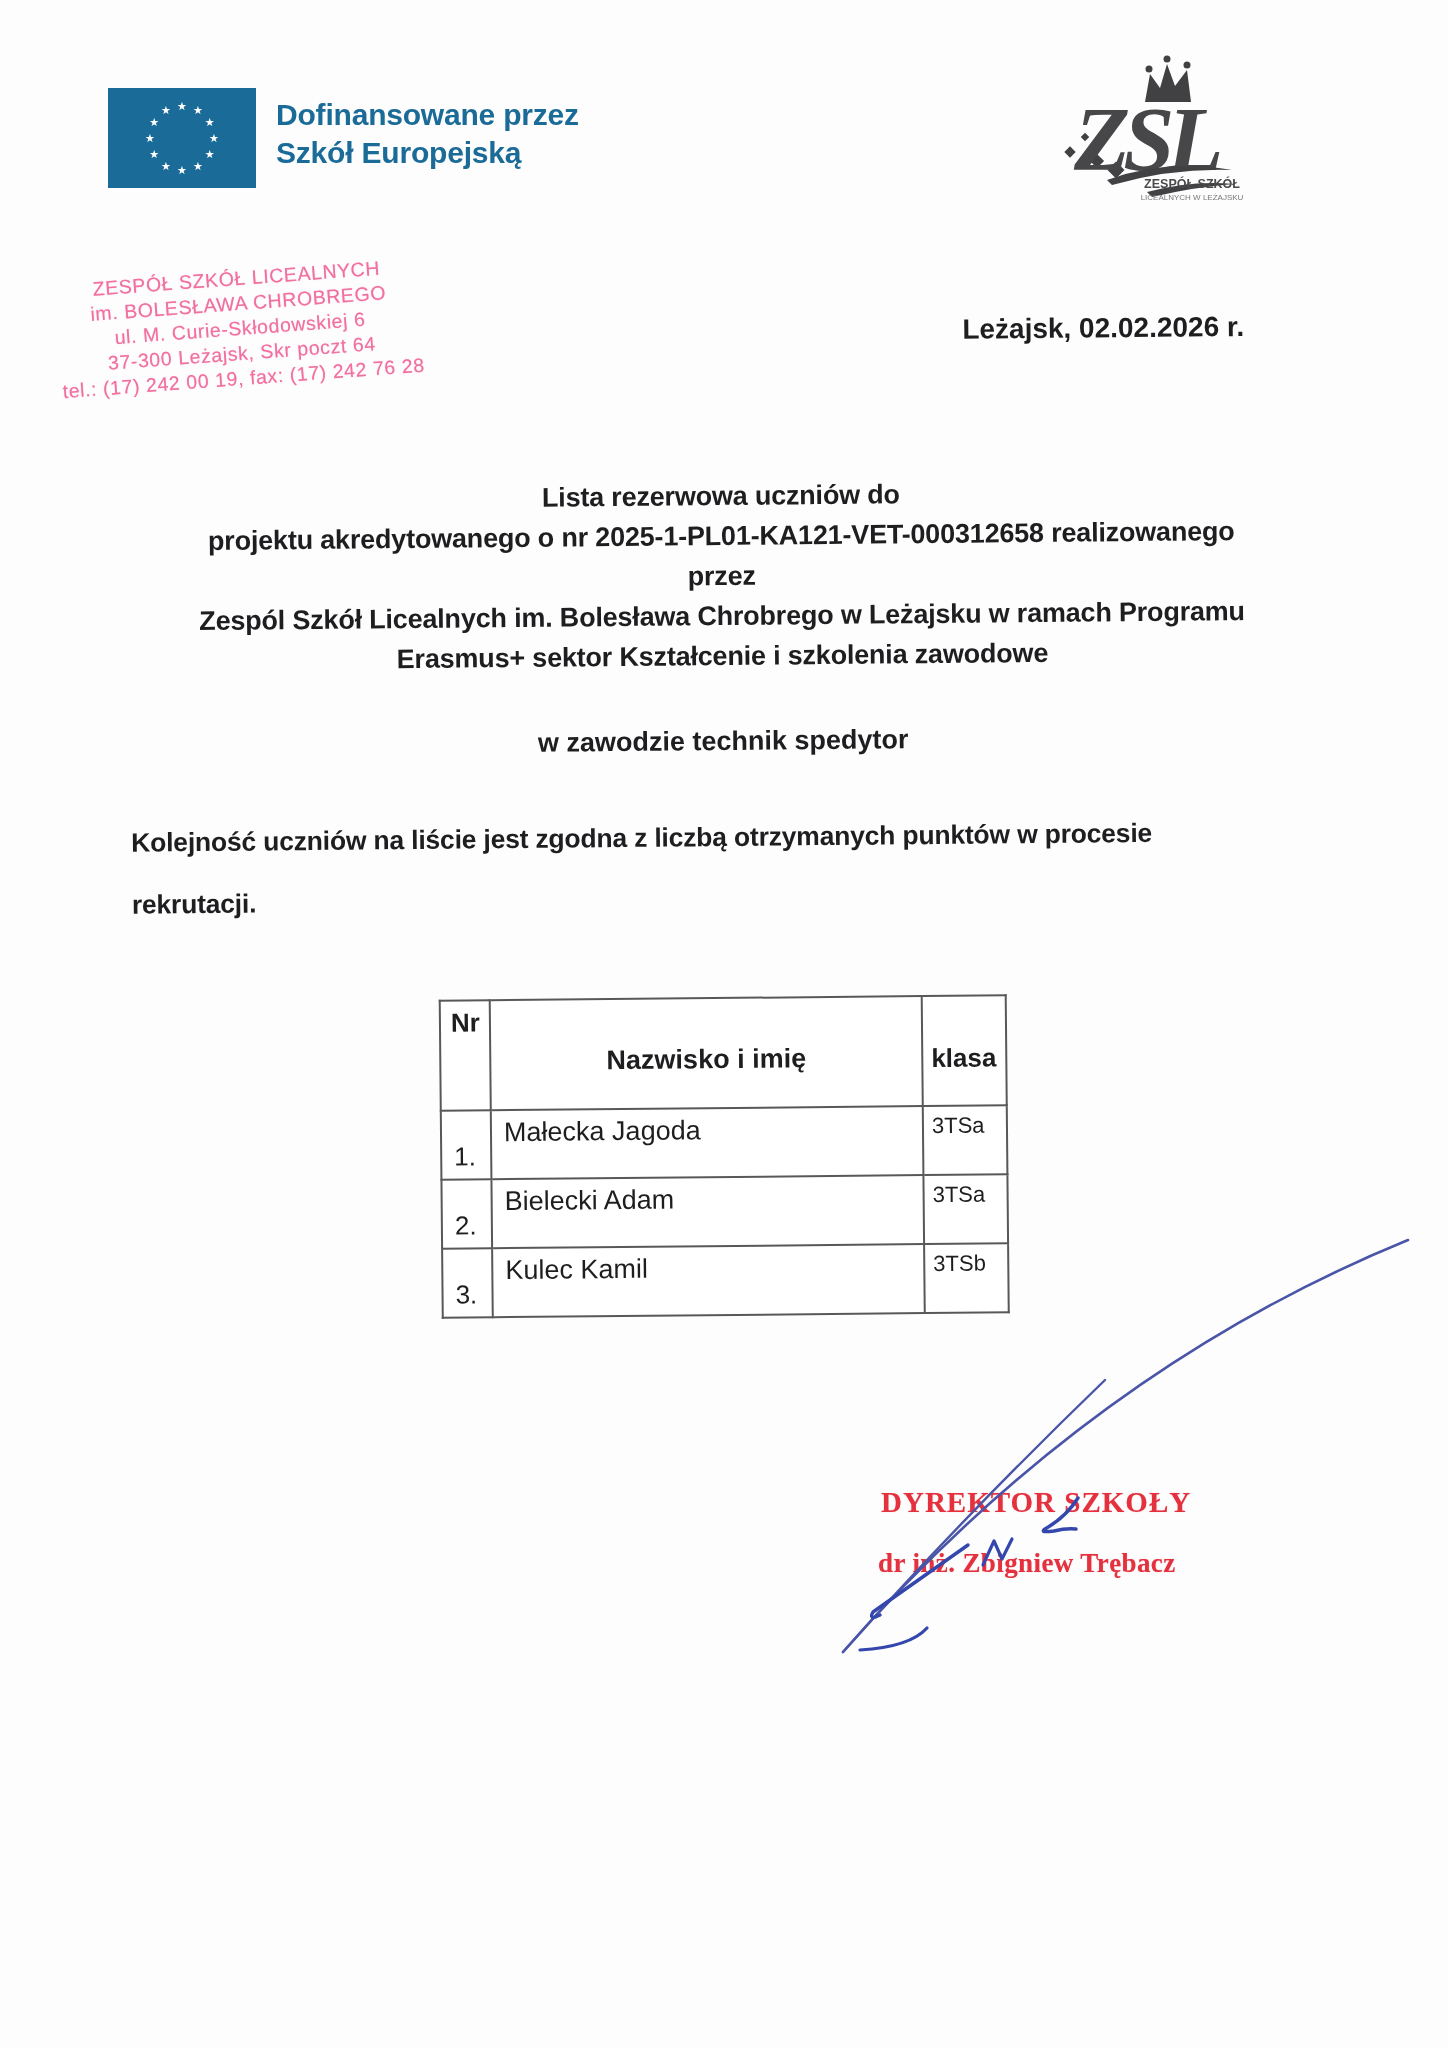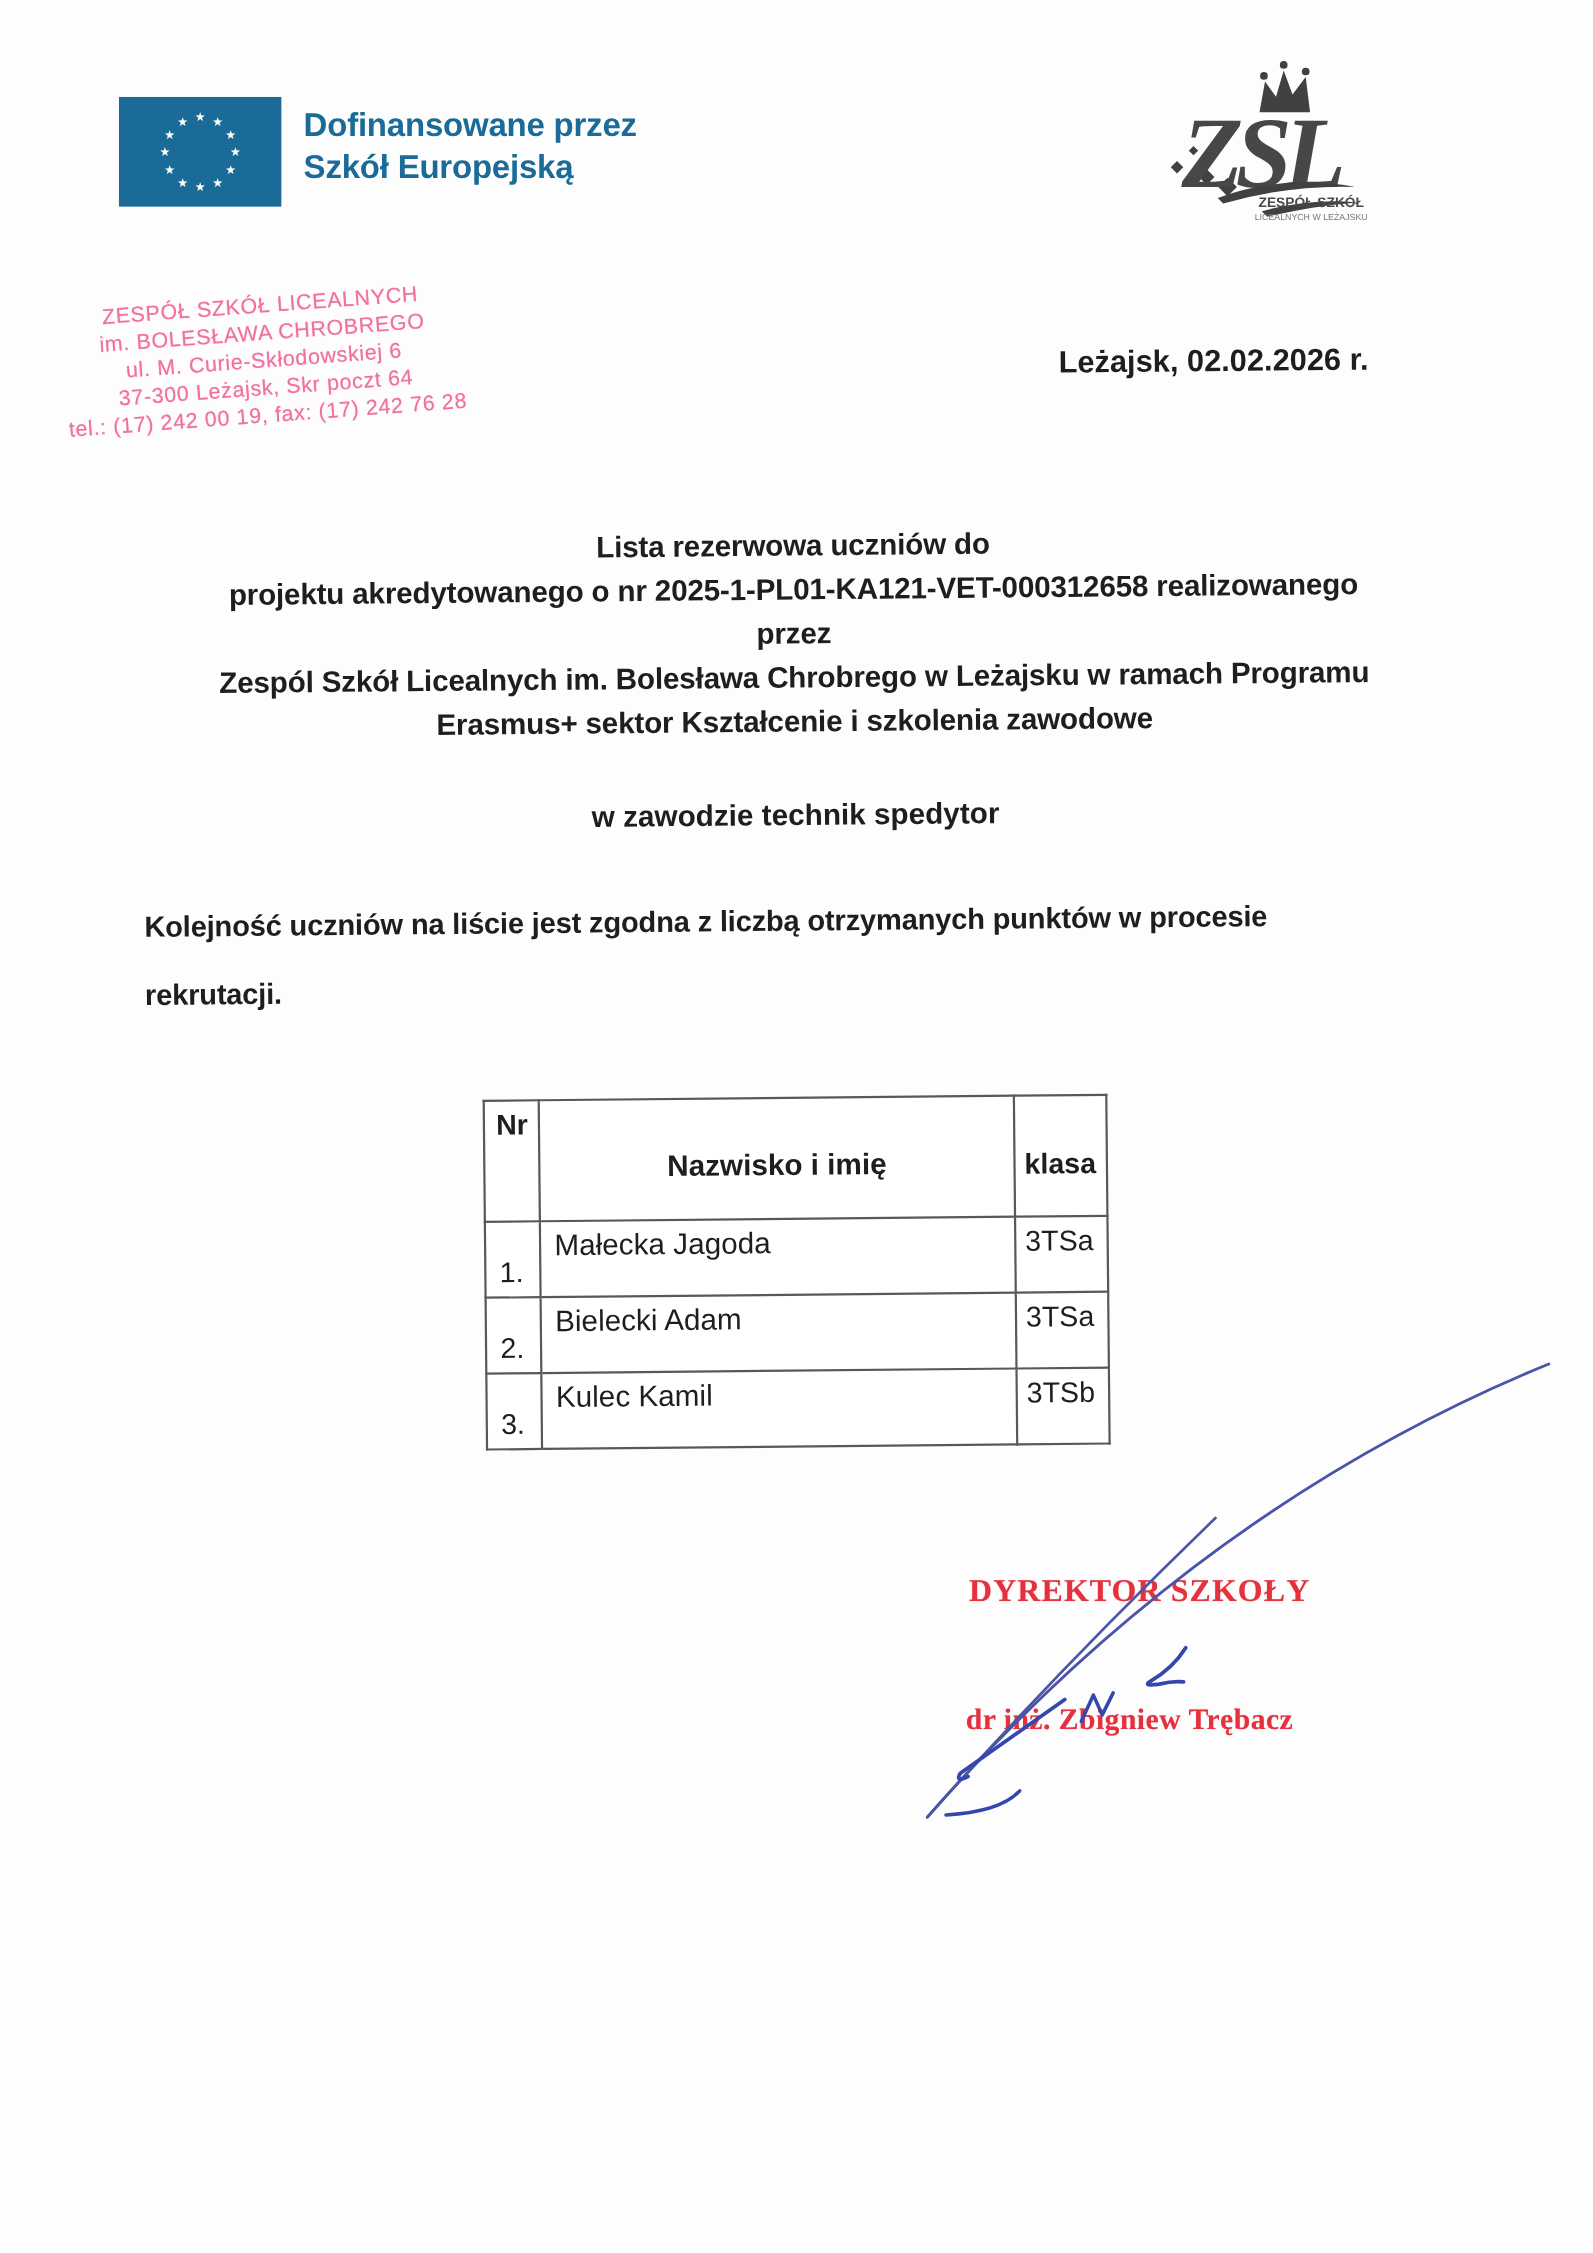--- a/index.html
+++ b/index.html
@@ -39,24 +39,24 @@
   th,td{border:2px solid #58585a;}
   th{font-weight:bold;}
   .col-nr{width:50px;}
   .col-name{width:432px;}
   .col-klasa{width:84px;}
   .th-nr{height:102px;vertical-align:top;text-align:left;padding:6px 0 0 10px;font-size:26px;}
   .th-name{text-align:center;vertical-align:middle;font-size:27px;padding-top:14px;}
   .th-klasa{text-align:left;vertical-align:middle;font-size:26px;padding:14px 0 0 8px;}
   .td-nr{height:61px;vertical-align:bottom;text-align:left;padding:0 0 6px 12px;font-size:26px;font-weight:normal;}
   .td-name{vertical-align:top;text-align:left;padding:6px 0 0 12px;font-size:27px;font-weight:normal;}
-  .td-klasa{vertical-align:top;text-align:left;padding:6px 0 0 8px;font-size:26px;font-weight:normal;}
+  .td-klasa{vertical-align:top;text-align:left;padding:6px 0 0 8px;font-size:22px;font-weight:normal;}
 
   
-  .sig-role{left:881px;top:1430px;font-family:"Liberation Serif",serif;font-weight:bold;font-size:29px;letter-spacing:1px;text-shadow:0 0 1px rgba(229,48,62,0.4);}
+  .sig-role{left:881px;top:1486px;font-family:"Liberation Serif",serif;font-weight:bold;font-size:29px;letter-spacing:1px;text-shadow:0 0 1px rgba(229,48,62,0.4);}
   .sig-name{left:878px;top:1548px;font-family:"Liberation Serif",serif;font-weight:bold;font-size:27px;letter-spacing:0.4px;text-shadow:0 0 1px rgba(229,48,62,0.4);}
   .pen-svg{left:760px;top:1195px;}
 </style>
 </head>
 <body>
 
 <div class="page">
 
   <div class="abs eu-block">
     <svg class="eu-flag" viewBox="0 0 148 100" xmlns="http://www.w3.org/2000/svg">

